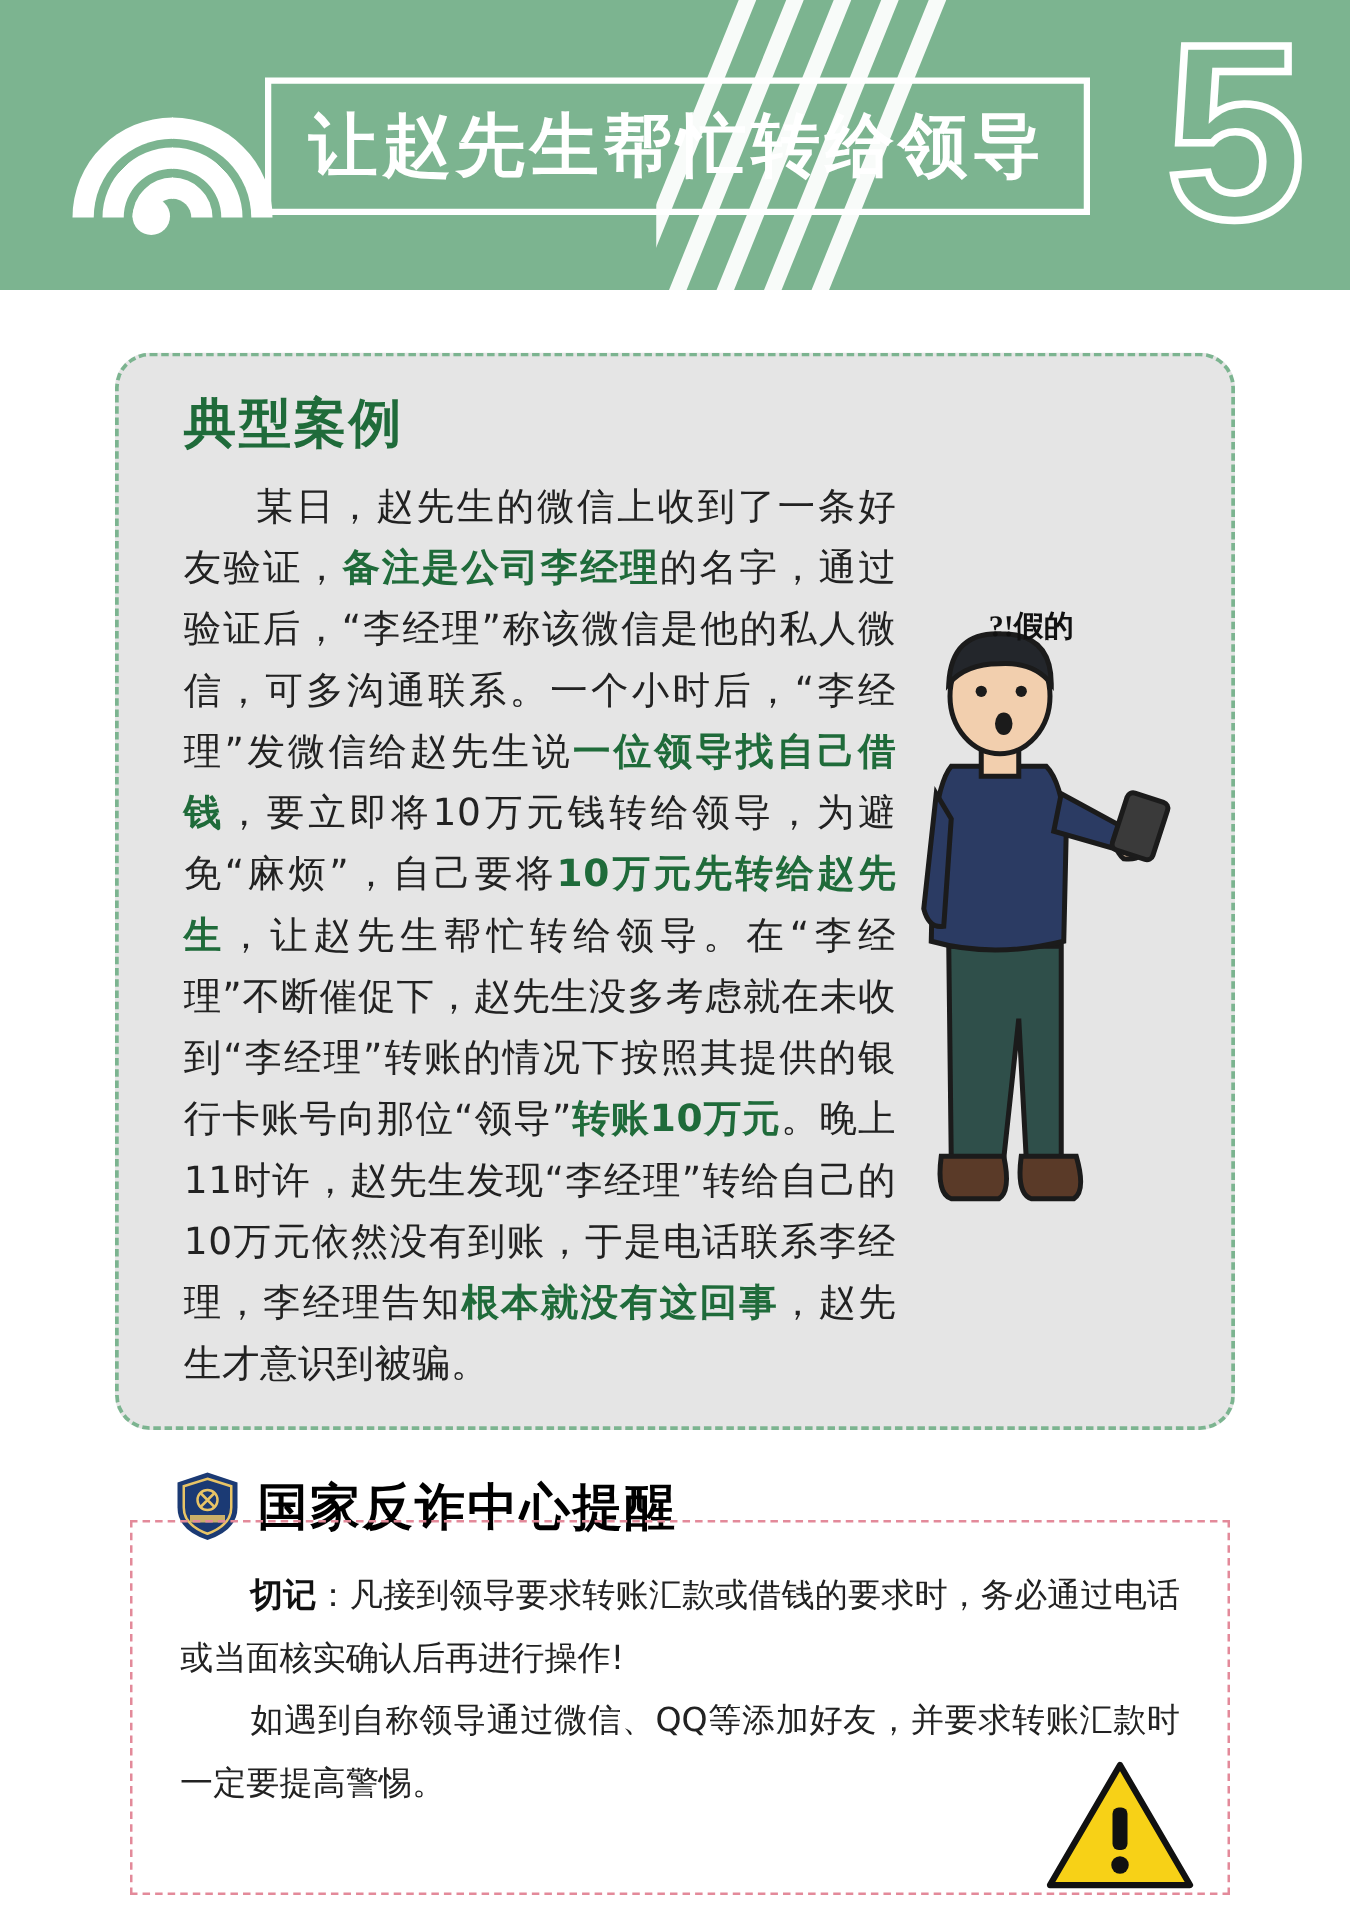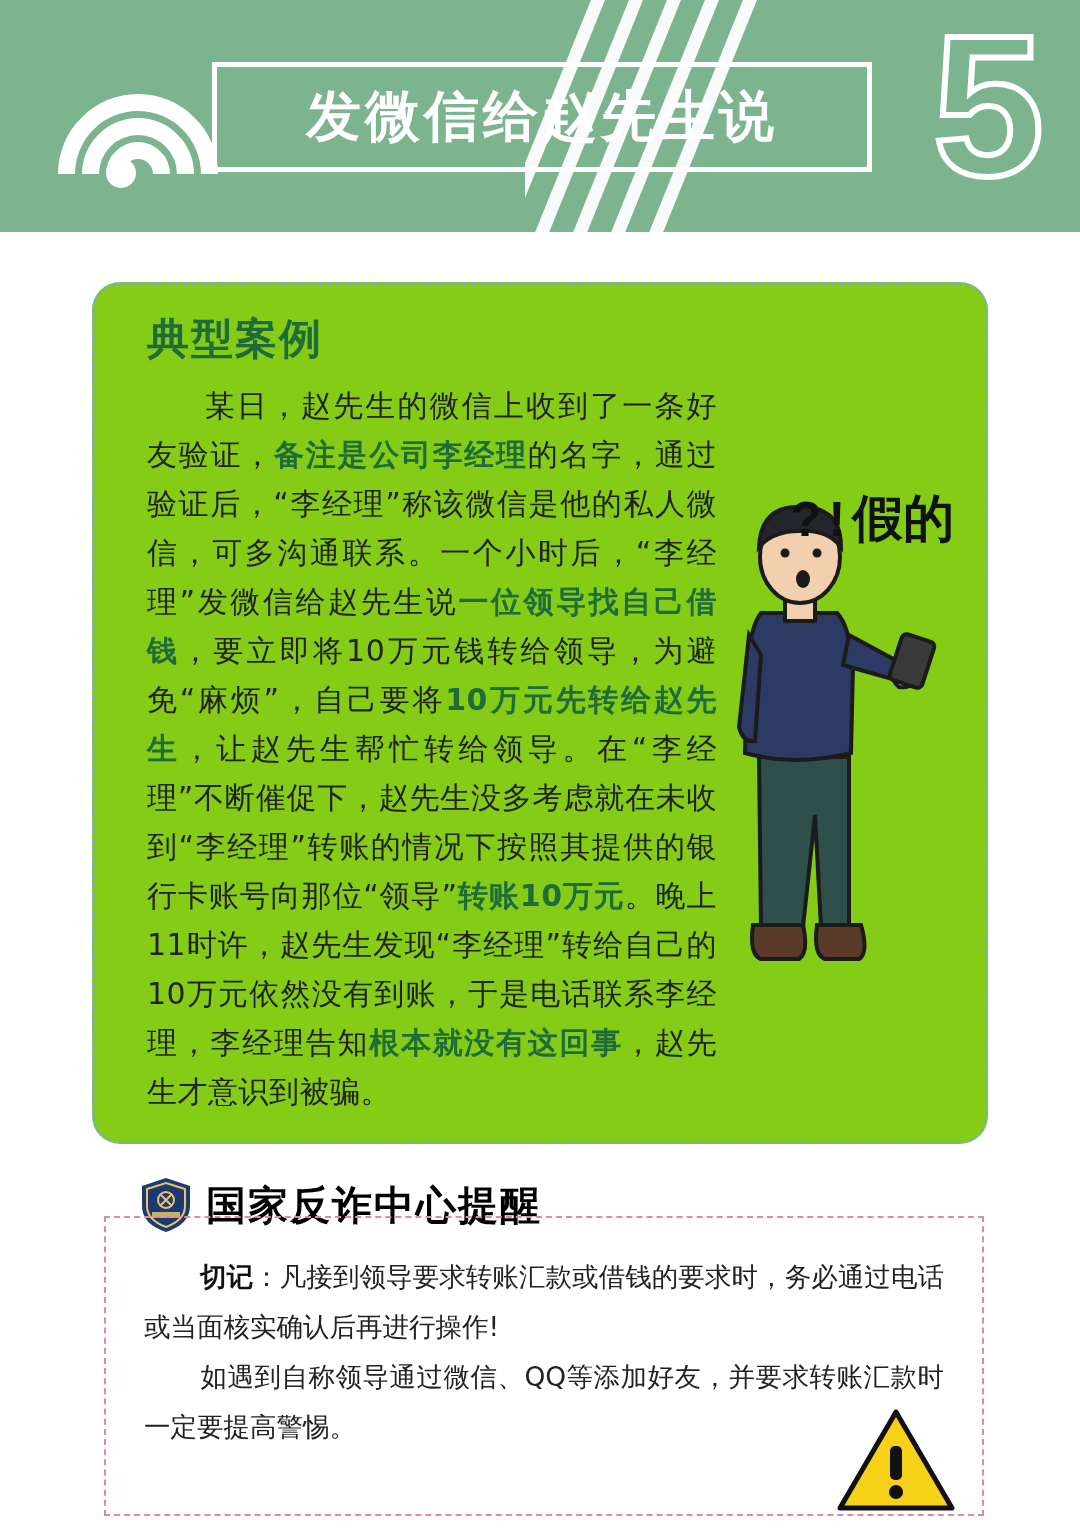--- a/index.html
+++ b/index.html
@@ -109,21 +109,21 @@
     font-family: "Liberation Sans", sans-serif;
   }
 
   
   .case-card {
     position: absolute;
     left: 92px;
     top: 282px;
     width: 896px;
     height: 862px;
-    background: #84cc16;
+    background: #e5e5e5;
     border: 3px dashed #7cb490;
     border-radius: 28px;
     box-sizing: border-box;
   }
   .case-title {
     position: absolute;
     left: 52px;
     top: 26px;
     font-size: 42px;
     font-weight: bold;
@@ -151,25 +151,25 @@
     position: absolute;
     right: 18px;
     top: 210px;
     width: 268px;
     height: 520px;
   }
   .bubble-text {
     position: absolute;
     left: 92px;
     top: -10px;
-    font-size: 51px;
+    font-size: 24px;
     font-weight: bold;
     color: #111111;
     white-space: nowrap;
-    font-family: Liberation Mono, monospace;
+    font-family: Liberation Serif, serif;
   }
 
   
   .alert-card {
     position: absolute;
     left: 104px;
     top: 1216px;
     width: 880px;
     height: 300px;
     border: 2px dashed #e38a9a;
@@ -230,21 +230,21 @@
   </div>
 
   <div class="wifi-icon">
     <span class="arc3"></span>
     <span class="arc2"></span>
     <span class="arc1"></span>
     <span class="dot"></span>
   </div>
 
   <div class="banner-title-box">
-    <div class="banner-title">发微信给赵先生说</div>
+    <div class="banner-title">让赵先生帮忙转给领导</div>
   </div>
 
   <div class="banner-number">5</div>
 </div>
 
 <div class="case-card">
   <div class="case-title">典型案例</div>
 
   <div class="case-body">
     <span class="ind"></span><span>某日，赵先生的微信上收到了一条好友验证，</span><b>备注是公司李经理</b><span>的名字，通过验证后，“李经理”称该微信是他的私人微信，可多沟通联系。一个小时后，“李经理”发微信给赵先生说</span><b>一位领导找自己借钱</b><span>，要立即将10万元钱转给领导，为避免“麻烦”，自己要将</span><b>10万元先转给赵先生</b><span>，让赵先生帮忙转给领导。在“李经理”不断催促下，赵先生没多考虑就在未收到“李经理”转账的情况下按照其提供的银行卡账号向那位“领导”</span><b>转账10万元</b><span>。晚上11时许，赵先生发现“李经理”转给自己的10万元依然没有到账，于是电话联系李经理，李经理告知</span><b>根本就没有这回事</b><span>，赵先生才意识到被骗。</span>

